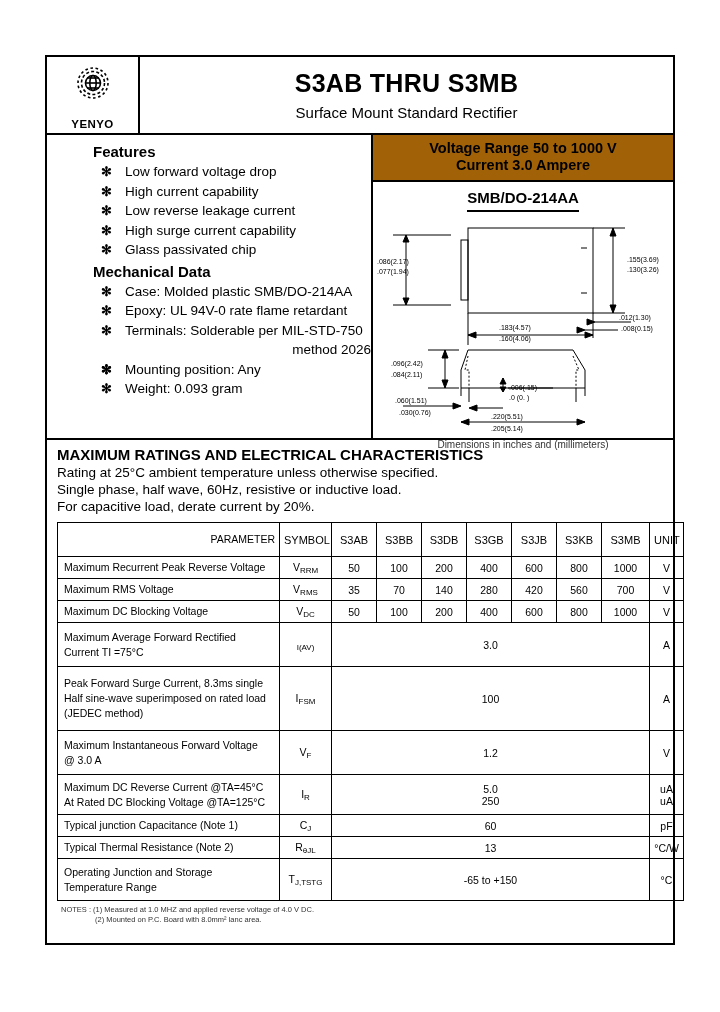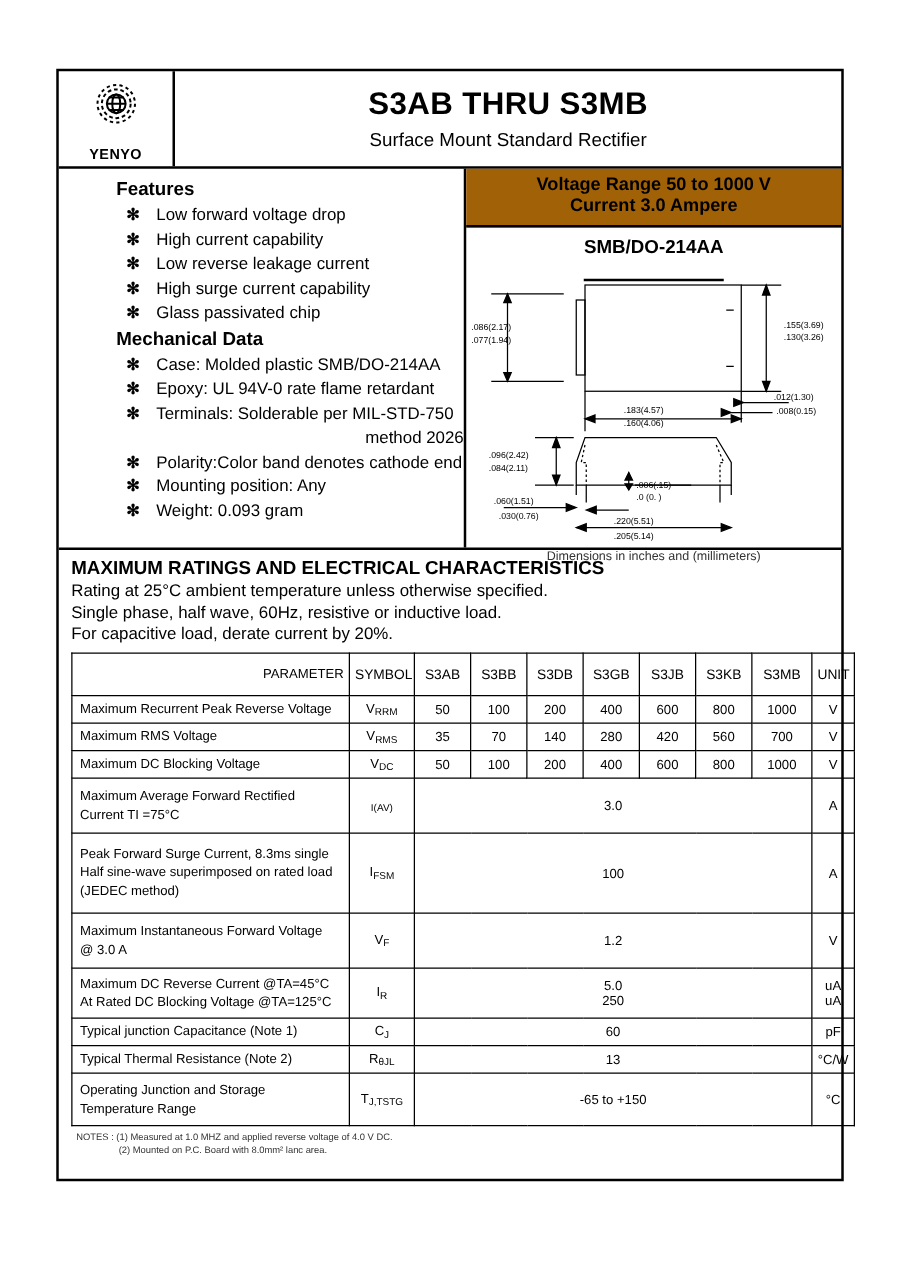--- a/index.html
+++ b/index.html
@@ -84,21 +84,21 @@
     border-bottom: 2px solid #000;
     text-align: center;
     padding: 5px 0 6px;
     font-size: 14.5px; font-weight: bold; line-height: 17px;
   }
   .pkgname {
     text-align: center;
     padding: 7px 0 4px;
     font-size: 15px; font-weight: bold;
   }
-  .pkgname span { border-bottom: 2px solid #000; padding-bottom: 17px; }
+  .pkgname span { border-bottom: 2px solid #000; padding-bottom: 4px; }
   .drawing { flex: 1; position: relative; }
   .dimnote {
     text-align: center; font-size: 10px;
     color: #333; padding-bottom: 6px;
   }
   
   .ratings { padding: 6px 14px 0 10px; }
   .ratings .rtitle {
     font-size: 15px; font-weight: bold; margin-bottom: 1px;
   }
@@ -174,21 +174,21 @@
         <li><span class="ast">✻</span><span>Low reverse leakage current</span></li>
         <li><span class="ast">✻</span><span>High surge current capability</span></li>
         <li><span class="ast">✻</span><span>Glass passivated chip</span></li>
       </ul>
       <h3 class="mech">Mechanical Data</h3>
       <ul class="flist">
         <li><span class="ast">✻</span><span>Case: Molded plastic SMB/DO-214AA</span></li>
         <li><span class="ast">✻</span><span>Epoxy: UL 94V-0 rate flame retardant</span></li>
         <li><span class="ast">✻</span><span>Terminals: Solderable per MIL-STD-750</span></li>
         <li class="cont"><span>method 2026</span></li>
-        <li><span class="ast">✻</span><span>Polarity:Color band denotes cathode end</span></li>
+        <li><span class="ast">✻</span></li>
         <li><span class="ast">✻</span><span>Mounting position: Any</span></li>
         <li><span class="ast">✻</span><span>Weight: 0.093 gram</span></li>
       </ul>
     </div>
 
     <div class="pkg">
       <div class="vrange">
         <div>Voltage Range 50 to 1000 V</div>
         <div>Current 3.0 Ampere</div>
       </div>

